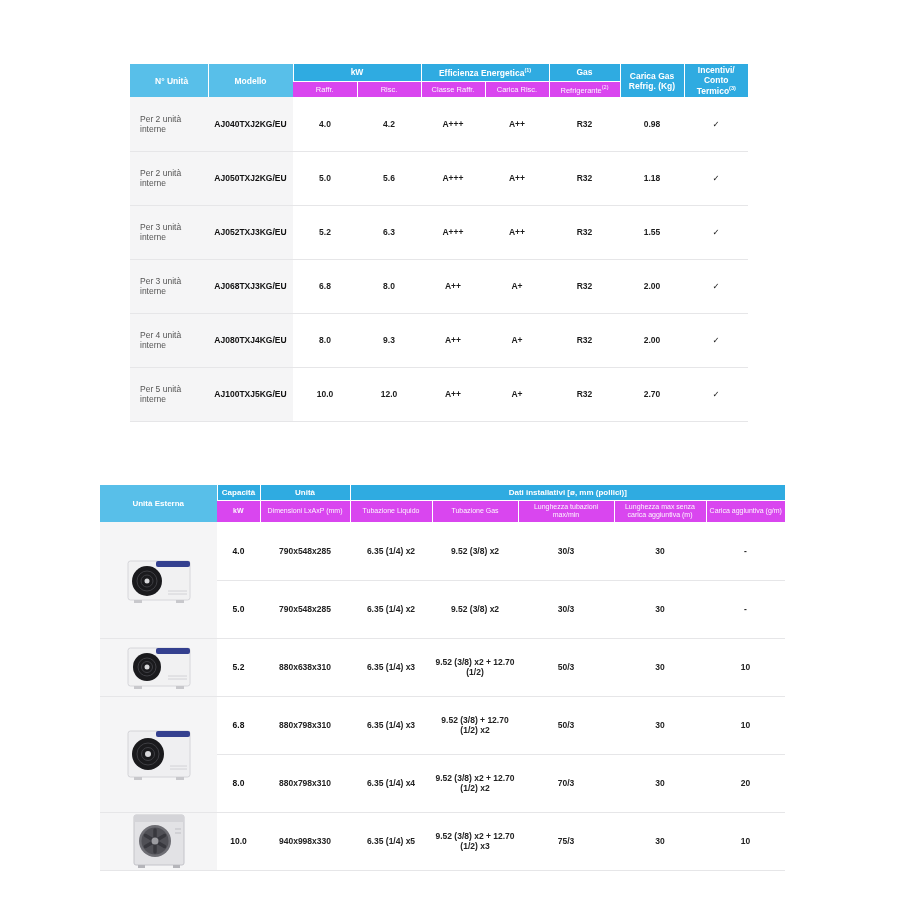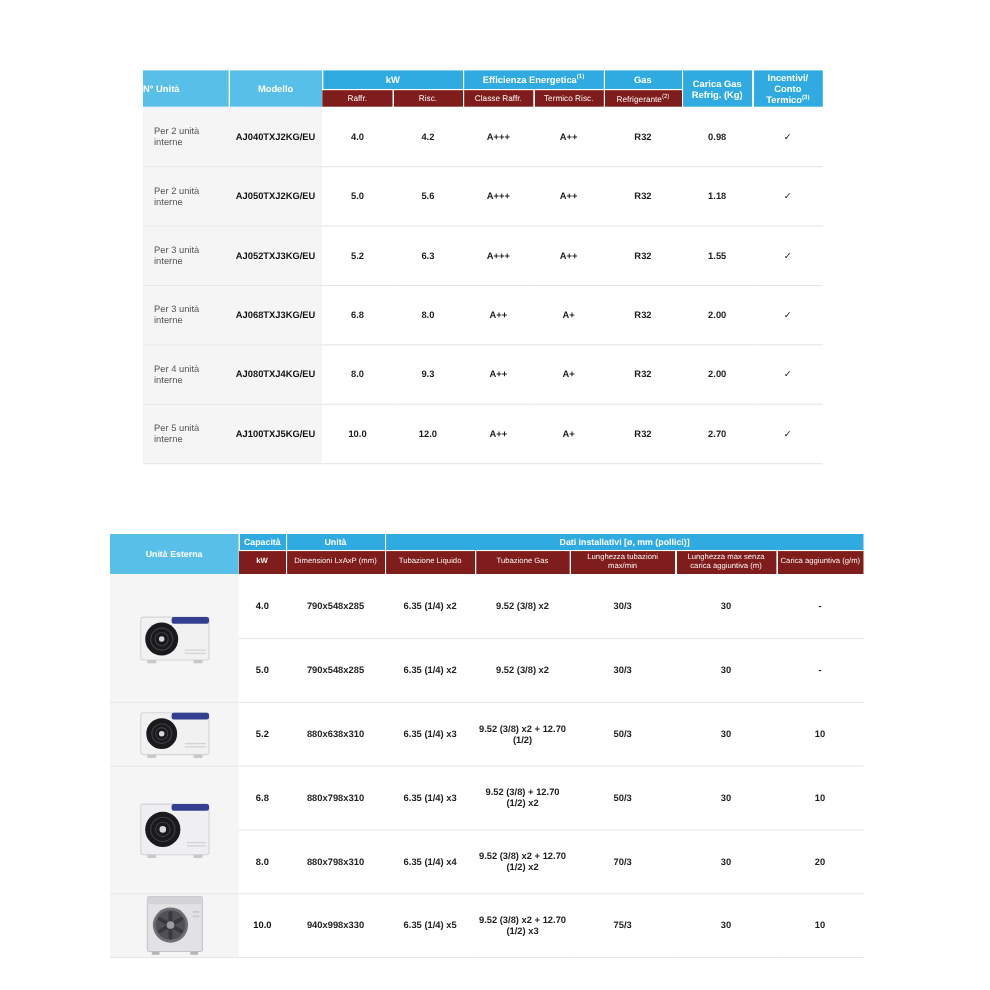--- a/index.html
+++ b/index.html
@@ -11,38 +11,38 @@
   #title1 { left:130px; top:34px; }
   #title2 { left:100px; top:450px; }
 
   table { border-collapse:collapse; table-layout:fixed; position:absolute; }
   th, td { padding:0 3px; vertical-align:middle; text-align:center; overflow:hidden; }
 
   
   th { color:#fff; font-weight:bold; }
   .hd { background:#2fabe1; font-size:8.5px; }
   .hl { background:#58bfe9; font-size:8.5px; }
-  .hsub { background:#7f1d1d; font-size:7.5px; font-weight:normal; color:rgba(255,255,255,0.95); }
+  .hsub { background:#d946ef; font-size:7.5px; font-weight:normal; color:rgba(255,255,255,0.95); }
   thead th { border-left:1px solid rgba(255,255,255,0.85); }
   thead tr th:first-child { border-left:none; }
   th.grp { border-bottom:1px solid rgba(255,255,255,0.85); }
   sup { font-size:5.5px; vertical-align:super; }
 
   
   #t1 { left:130px; top:64px; width:618px; }
   #t1 thead tr.r1 { height:17px; }
   #t1 thead tr.r2 { height:16px; }
   #t1 tbody tr { height:54px; }
   #t1 tbody td { font-size:8.5px; border-top:1px solid #e6e6e8; background:#fff; }
   #t1 tbody tr:first-child td { border-top:none; }
   #t1 tbody tr:last-child td { border-bottom:1px solid #e6e6e8; }
   #t1 td.c-name { background:#f5f5f6; text-align:left; padding-left:10px; color:#555; font-weight:normal; }
   #t1 td.c-model { background:#f5f5f6; font-weight:bold; color:#111; }
   #t1 td.v { font-weight:bold; color:#1c1c1c; }
-  #t1 th.h-unita { text-align:left; padding-left:0; }
+  #t1 th.h-unita { text-align:left; padding-left:25px; }
   td.check { font-size:10px; color:#222; font-weight:normal; }
 
   
   #t2 { left:100px; top:485px; width:685px; }
   #t2 thead tr.r1 { height:15px; }
   #t2 thead tr.r2 { height:22px; }
   #t2 tbody tr { height:58px; }
   #t2 tbody td { font-size:8.5px; border-top:1px solid #e6e6e8; background:#fff; color:#222;font-weight:bold; }
   #t2 tbody tr:first-child td { border-top:none; }
   #t2 tbody tr:last-child td { border-bottom:1px solid #e6e6e8; }
@@ -79,21 +79,21 @@
         <th class="hd grp" colspan="2">kW</th>
         <th class="hd grp" colspan="2"><span>Efficienza Energetica</span><sup>(1)</sup></th>
         <th class="hd grp">Gas</th>
         <th class="hd" rowspan="2">Carica Gas Refrig. (Kg)</th>
         <th class="hd" rowspan="2"><span>Incentivi/</span><br><span>Conto Termico</span><sup>(3)</sup></th>
       </tr>
       <tr class="r2">
         <th class="hsub">Raffr.</th>
         <th class="hsub">Risc.</th>
         <th class="hsub">Classe Raffr.</th>
-        <th class="hsub">Termico Risc.</th>
+        <th class="hsub">Carica Risc.</th>
         <th class="hsub"><span>Refrigerante</span><sup>(2)</sup></th>
       </tr>
     </thead>
     <tbody>
       <tr>
         <td class="c-name">Per 2 unità interne</td>
         <td class="c-model">AJ040TXJ2KG/EU</td>
         <td class="v">4.0</td>
         <td class="v">4.2</td>
         <td class="v">A+++</td>

